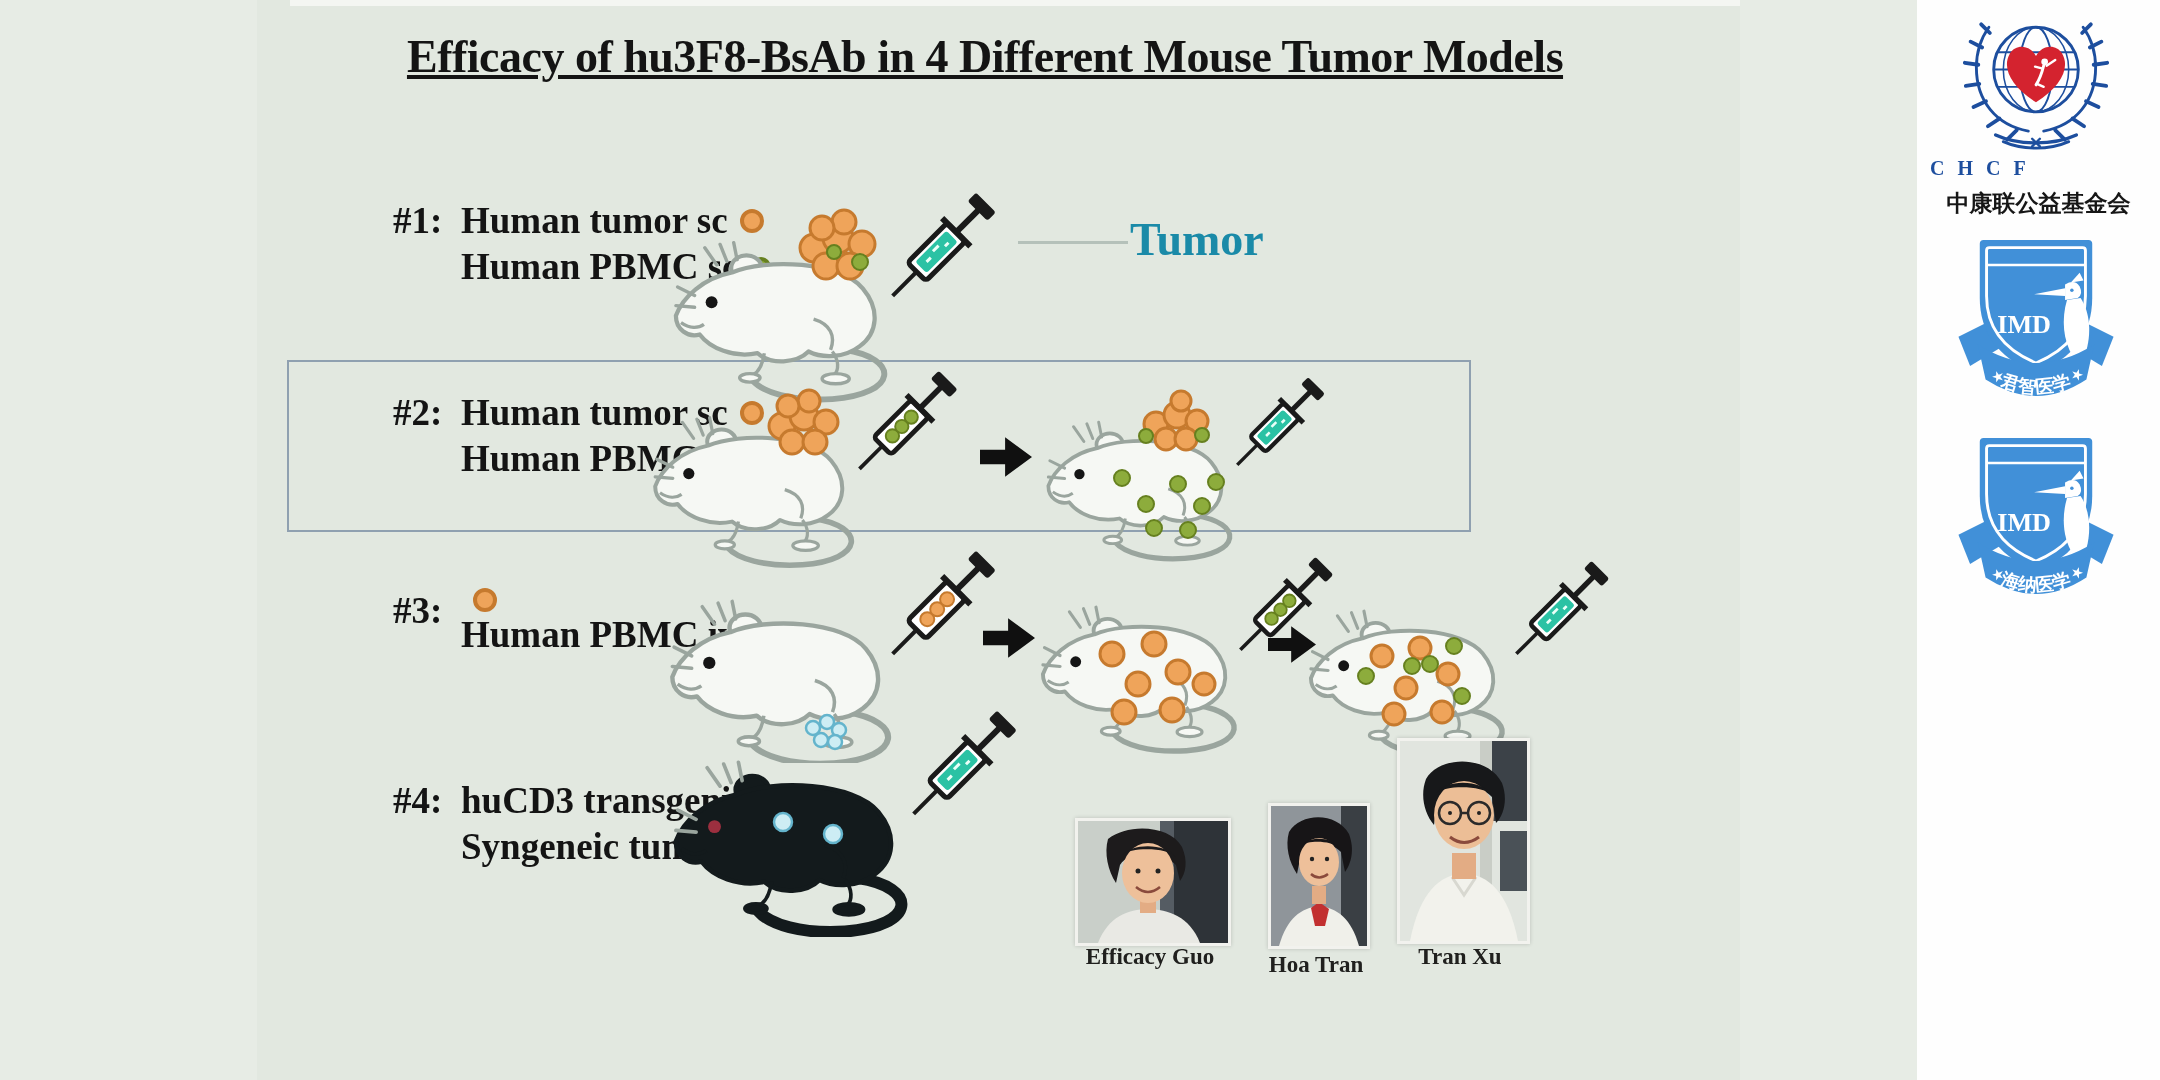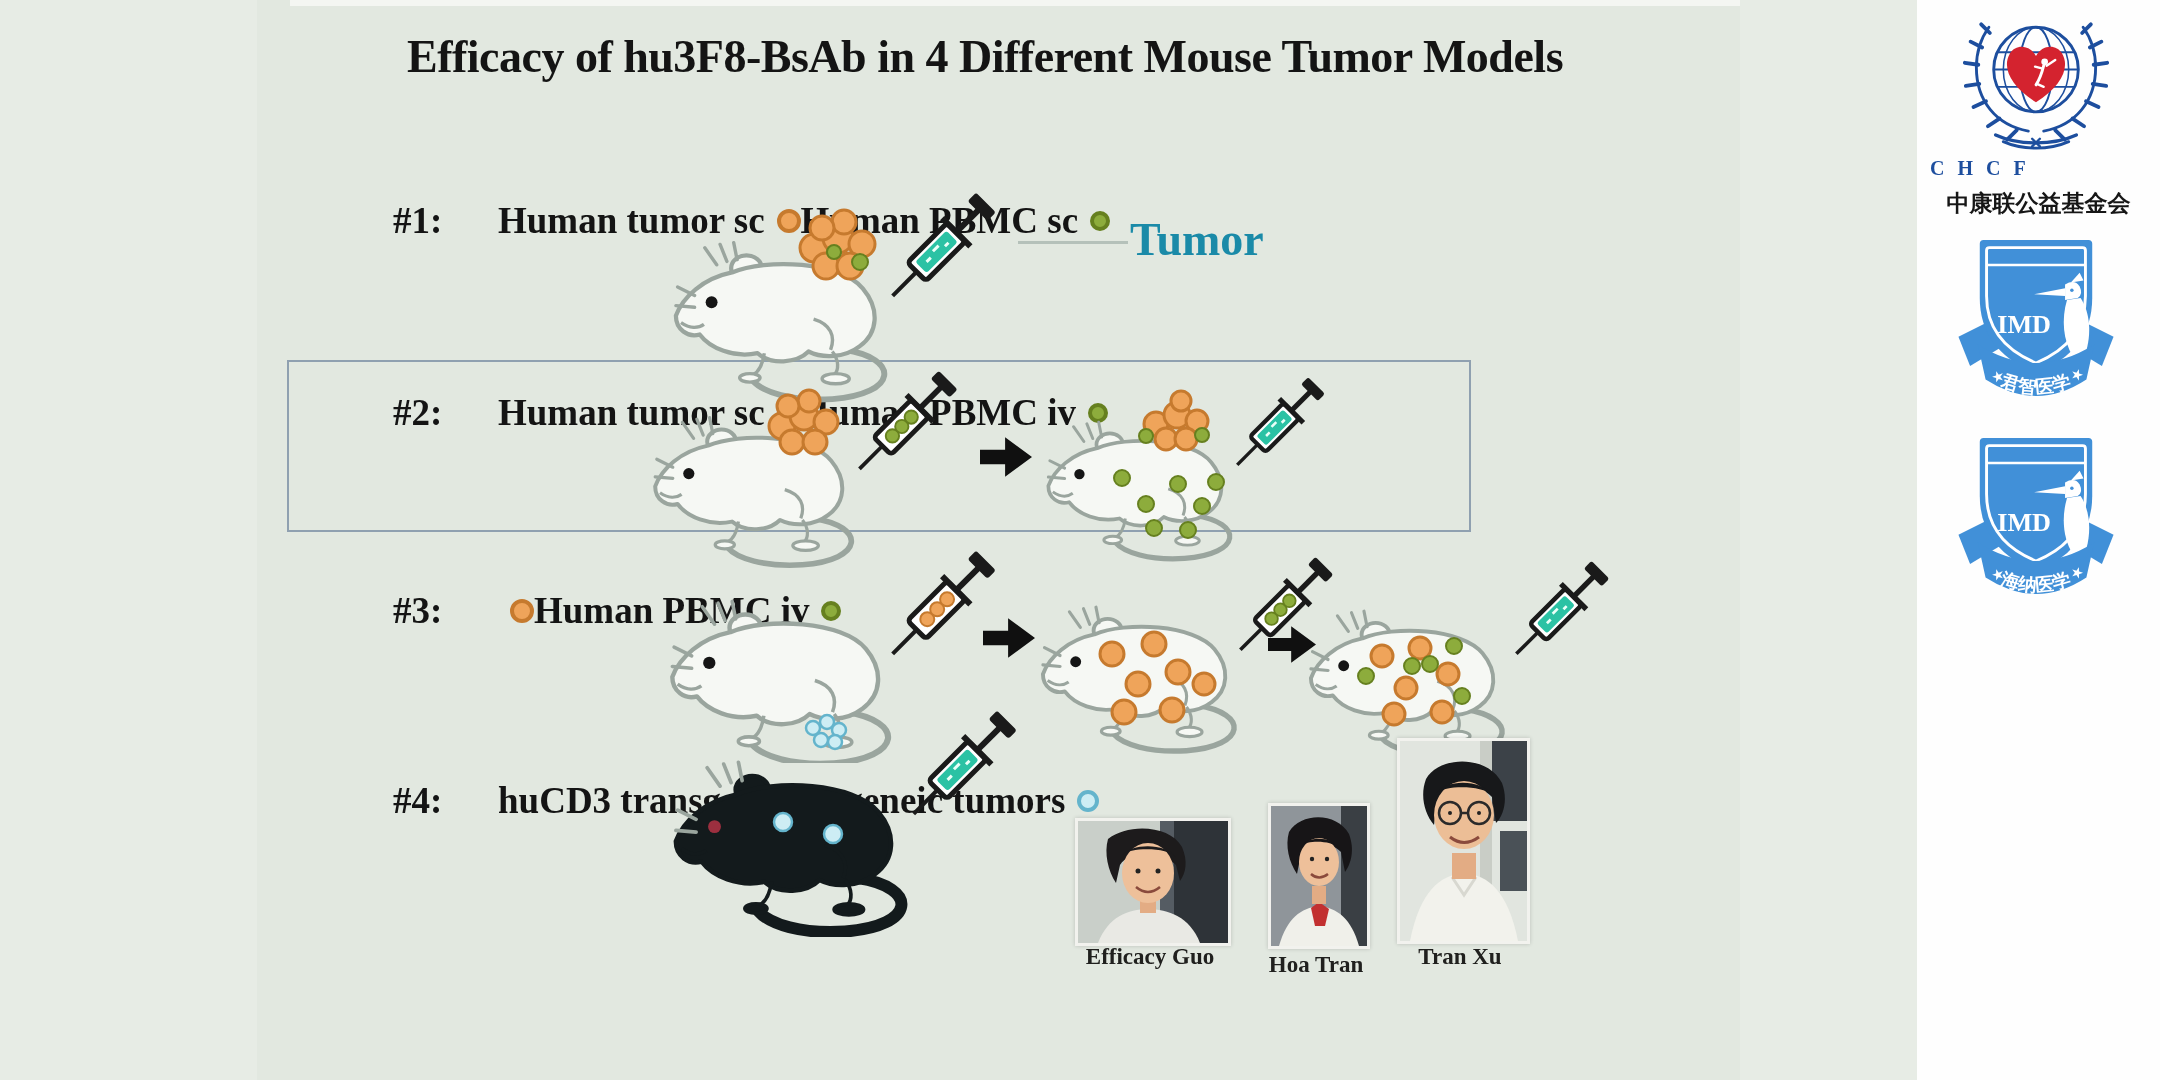--- a/index.html
+++ b/index.html
@@ -4,26 +4,26 @@
 <style>
   html,body{margin:0;padding:0;}
   body{width:2160px;height:1080px;position:relative;overflow:hidden;
        font-family:"Liberation Serif",serif;background:var(--background,#e7ece5);}
   .abs{position:absolute;}
   #slide-bg{left:257px;top:0;width:1483px;height:1080px;background:var(--slide-bg,#e2e8e0);}
   #top-strip{left:290px;top:0;width:1450px;height:6px;background:var(--top-strip,#f4f6f2);}
   #right-panel{left:1917px;top:0;width:243px;height:1080px;background:var(--panel-bg,#fefefe);}
 
   #title{left:330px;top:30px;width:1310px;text-align:center;
-         font-size:46px;font-weight:700;color:var(--text-dark,#141414);letter-spacing:-0.5px;}
+         font-size:46px;font-weight:700;color:var(--text-dark,#141414);letter-spacing:-0.5px;text-decoration:underline;}
 
   .row-label{display:grid;grid-template-columns:68px auto;column-gap:0;
              font-size:37px;font-weight:700;color:var(--text-dark,#141414);line-height:46px;}
   .row-label .num{grid-row:1;}
-  .lines{display:flex;flex-direction:row;margin-left:37px;}
+  .lines{display:flex;flex-direction:column;}
   .lline{display:flex;align-items:center;}
   .marker{display:inline-block;border-radius:50%;margin-left:12px;flex:0 0 auto;}
   .marker-orange{width:16px;height:16px;background:var(--tumor-orange,#efa45a);border:4px solid var(--tumor-orange-ring,#c67a2e);}
   .marker-green{width:12px;height:12px;background:var(--pbmc-green,#8dac3c);border:4px solid var(--pbmc-green-ring,#66801f);}
   .marker-cyan{width:14px;height:14px;background:var(--cyan-fill,#cdedf4);border:4px solid var(--cyan-ring,#64b4cc);}
 
   #row2-box{left:287px;top:360px;width:1180px;height:168px;border:2px solid var(--box-border,#8fa0b0);}
 
   #bsab-line{left:1018px;top:241px;width:110px;height:3px;background:var(--line-gray,#b5c1ba);}
   #bsab-text{left:1130px;top:213px;font-size:46px;font-weight:700;color:var(--bsab,#1a8aa8);}

